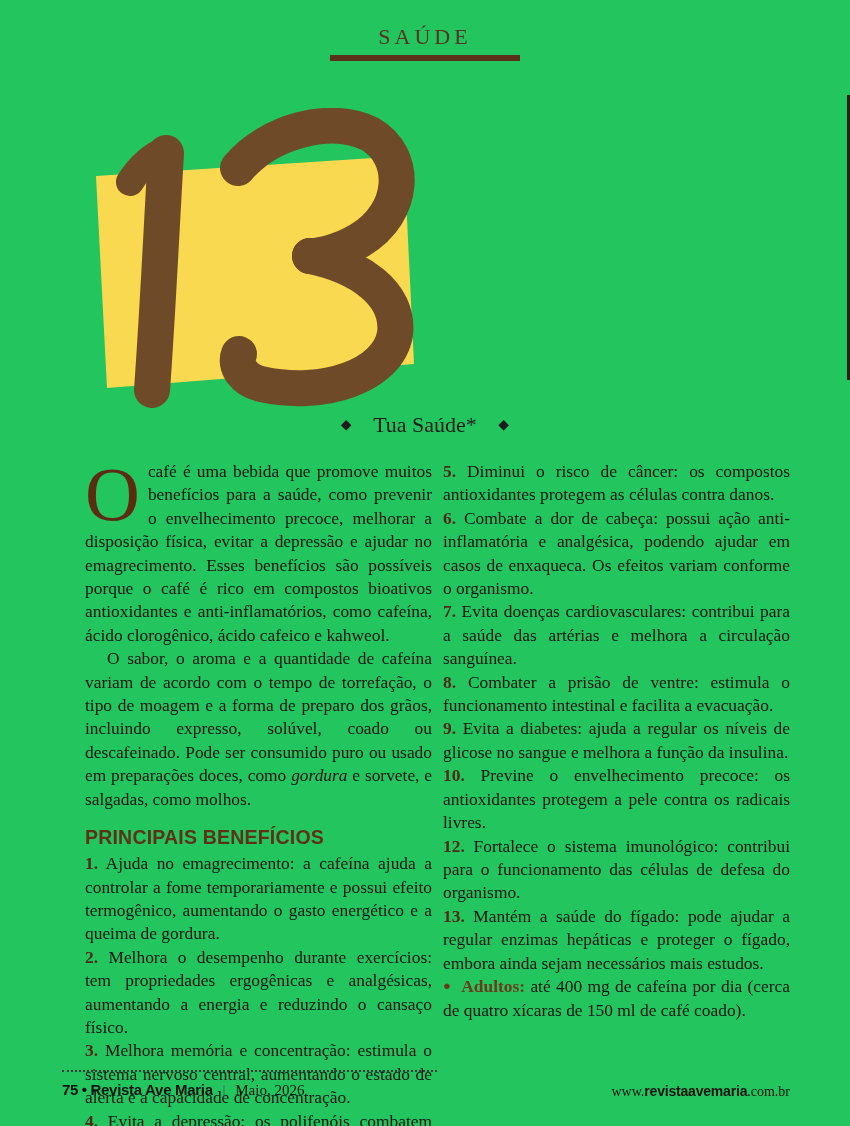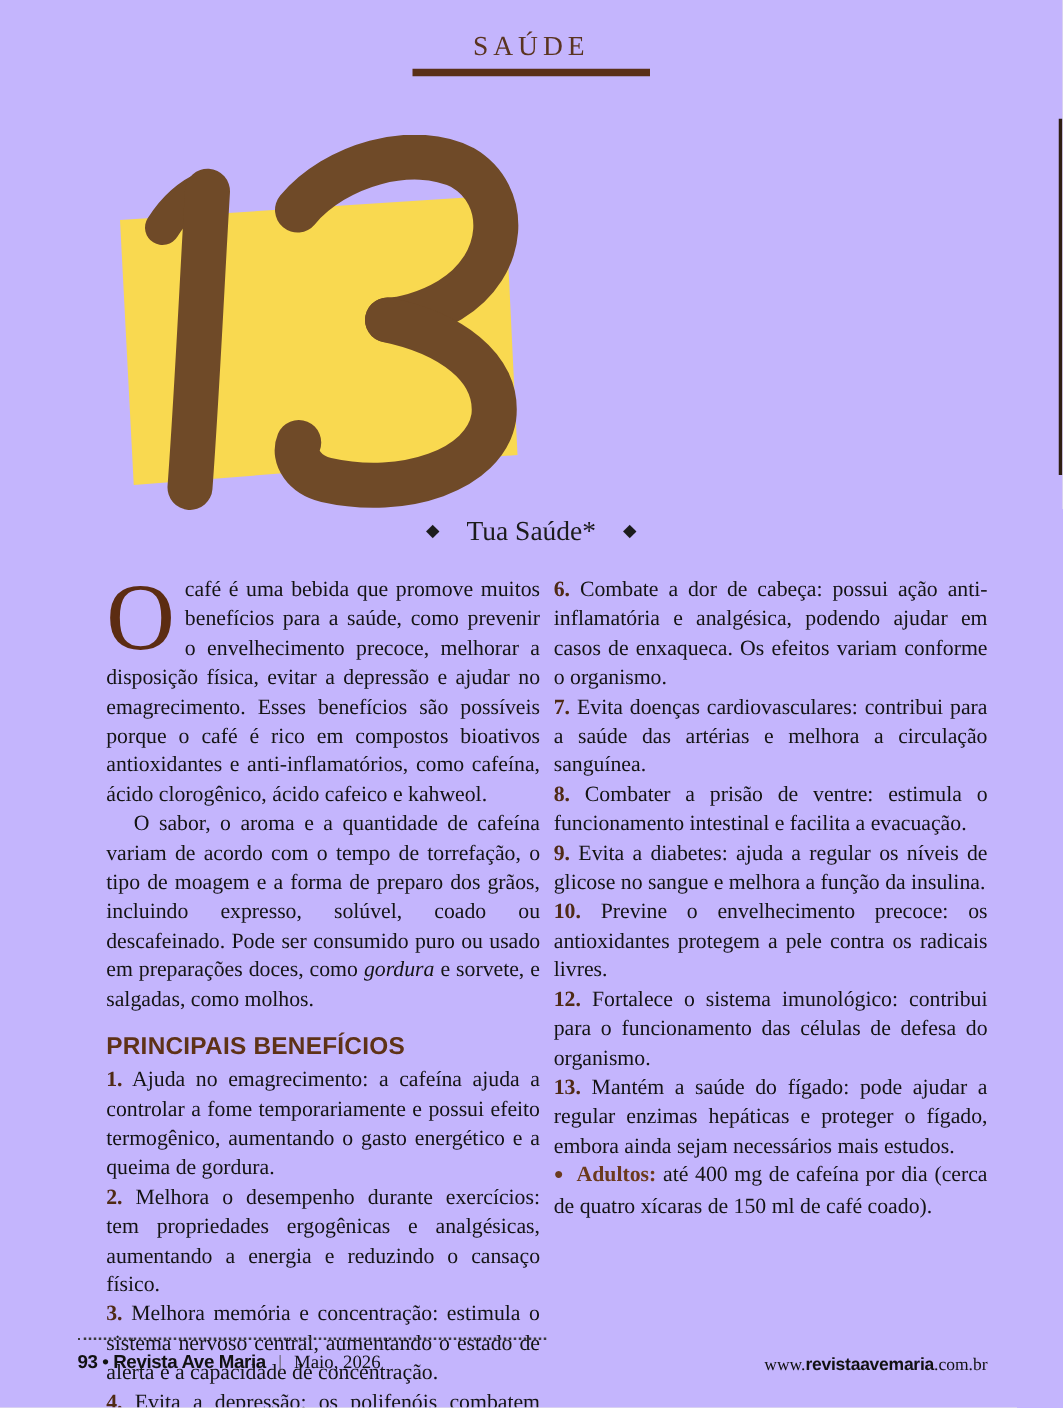--- a/index.html
+++ b/index.html
@@ -1,18 +1,18 @@
 <!DOCTYPE html>
 <html><head>
 <meta charset="utf-8">
 <style>
   html,body{margin:0;padding:0;background:#e8e8e8;}
   #page{
     position:relative;width:850px;height:1126px;margin:0 auto;
-    background:#c4b5fd;overflow:hidden;
+    background:#22c55e;overflow:hidden;
     font-family:"Liberation Serif","DejaVu Serif",serif;color:#141414;
   }
   
   .section-label{
     position:absolute;top:24px;left:0;width:100%;text-align:center;
     font-size:22px;letter-spacing:4px;color:#5a3420;font-weight:400;
   }
   .section-rule{
     position:absolute;top:55px;left:330px;width:190px;height:6px;background:#5a3018;
   }
@@ -104,36 +104,37 @@
     <div id="benefits-list-left">
         <p class="item"><b class="num">1.</b> Ajuda no emagrecimento: a cafeína ajuda a controlar a fome temporariamente e possui efeito termogênico, aumentando o gasto energético e a queima de gordura.</p>
         <p class="item"><b class="num">2.</b> Melhora o desempenho durante exercícios: tem propriedades ergogênicas e analgésicas, aumentando a energia e reduzindo o cansaço físico.</p>
         <p class="item"><b class="num">3.</b> Melhora memória e concentração: estimula o sistema nervoso central, aumentando o estado de alerta e a capacidade de concentração.</p>
         <p class="item"><b class="num">4.</b> Evita a depressão: os polifenóis combatem radicais livres e inflamações, ajudando a melhorar o humor e reduzir a ansiedade.</p>
       </div>
   </div>
 
   <div class="col col-right">
     <div id="benefits-list-right">
+        <p class="item"><b class="num">5.</b> Diminui o risco de câncer: os compostos antioxidantes protegem as células contra danos.</p>
         <p class="item"><b class="num">6.</b> Combate a dor de cabeça: possui ação anti-inflamatória e analgésica, podendo ajudar em casos de enxaqueca. Os efeitos variam conforme o organismo.</p>
         <p class="item"><b class="num">7.</b> Evita doenças cardiovasculares: contribui para a saúde das artérias e melhora a circulação sanguínea.</p>
         <p class="item"><b class="num">8.</b> Combater a prisão de ventre: estimula o funcionamento intestinal e facilita a evacuação.</p>
         <p class="item"><b class="num">9.</b> Evita a diabetes: ajuda a regular os níveis de glicose no sangue e melhora a função da insulina.</p>
         <p class="item"><b class="num">10.</b> Previne o envelhecimento precoce: os antioxidantes protegem a pele contra os radicais livres.</p>
         <p class="item"><b class="num">12.</b> Fortalece o sistema imunológico: contribui para o funcionamento das células de defesa do organismo.</p>
         <p class="item"><b class="num">13.</b> Mantém a saúde do fígado: pode ajudar a regular enzimas hepáticas e proteger o fígado, embora ainda sejam necessários mais estudos.</p>
       </div>
     <div id="dosage-list">
         <p class="dosage-item"><span class="bullet">●</span> <b class="lead">Adultos:</b> até 400 mg de cafeína por dia (cerca de quatro xícaras de 150 ml de café coado).</p>
       </div>
   </div>
 
   <div class="footer-rule"></div>
   <div class="footer-left">
-    <span class="mag">93</span>
+    <span class="mag">75</span>
     <span class="mag">•</span>
     <span class="mag">Revista Ave Maria</span>
     <span class="sep">|</span>
     <span class="date">Maio, 2026</span>
   </div>
   <div class="footer-right">
     <span>www.</span><span class="site">revistaavemaria</span><span>.com.br</span>
   </div>
 
   <div class="edge-strip"></div>

